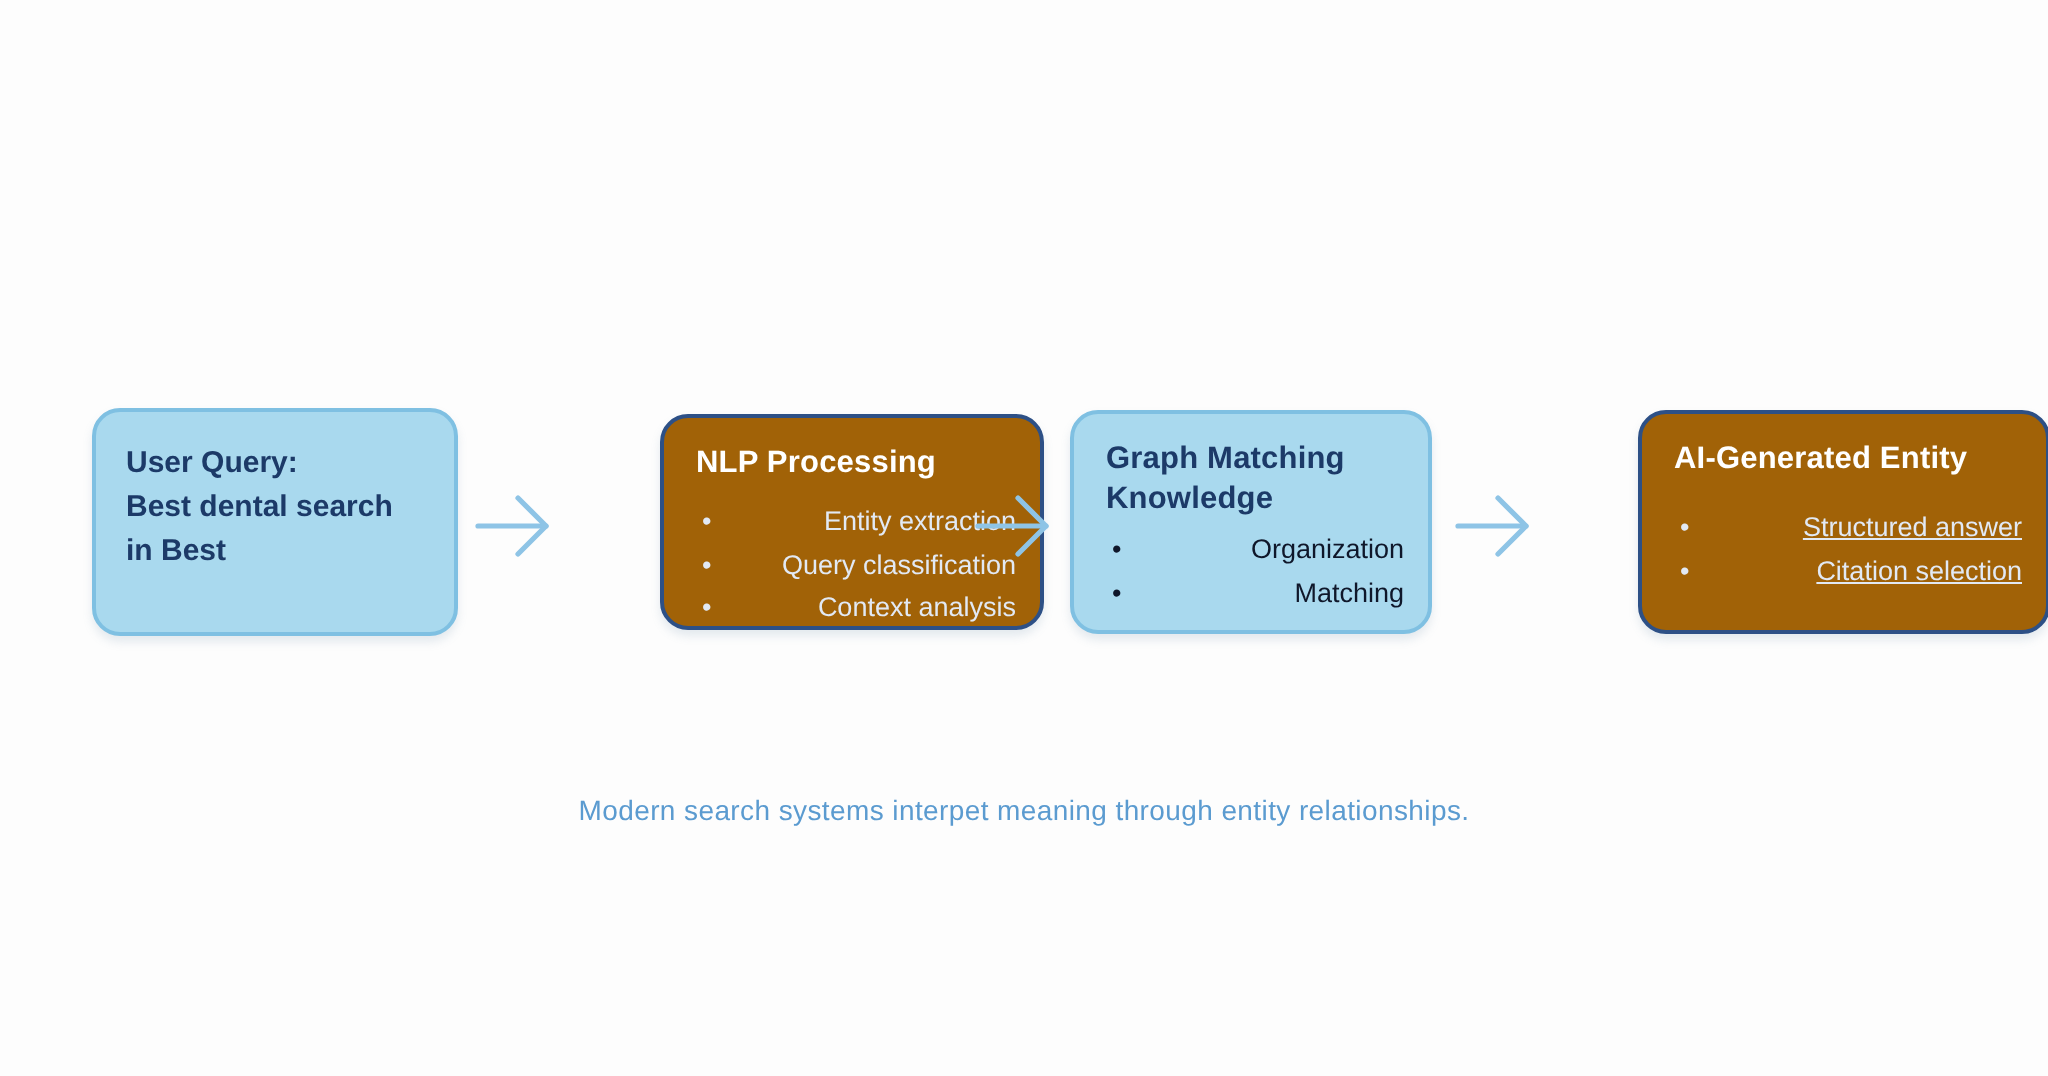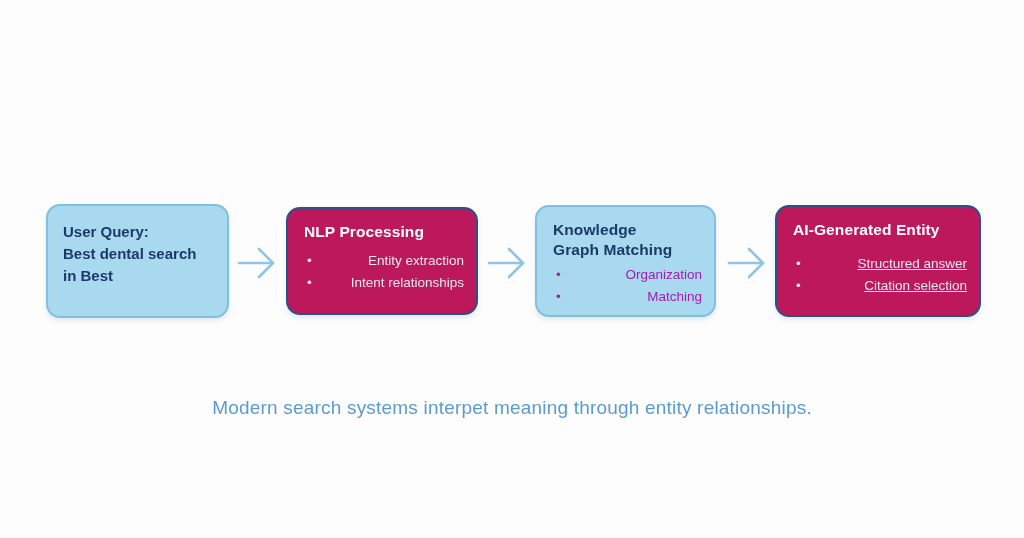--- a/index.html
+++ b/index.html
@@ -16,52 +16,53 @@
     box-sizing: border-box;
     border-radius: 14px;
     box-shadow: 0 3px 5px rgba(110, 145, 170, 0.18);
   }
   .flow-box.light {
     background: #a9d9ee;
     border: 2px solid #7fc0e2;
     color: #1c3a68;
   }
   .flow-box.dark {
-    background: #be185d;
+    background: #a16207;
     border: 2px solid #2d5086;
     color: #ffffff;
+    margin-left: 44px;
   }
   .box-inner { padding: 13px 12px 10px 16px; }
   .box-title { font-weight: bold; font-size: 15.5px; line-height: 1.3; letter-spacing: 0.1px; }
   .box-title div { white-space: nowrap; }
   .query-lines { font-weight: bold; font-size: 15px; line-height: 1.48; }
   .query-lines .box-inner-line { white-space: nowrap; }
   #box-user-query .box-inner { padding: 15px 12px 10px 15px; }
   ul.bullets {
     list-style: none;
     margin: 9px 0 0 0;
     padding: 0;
     font-size: 13.5px;
     line-height: 1.44;
   }
   #box-ai-generated-summary ul.bullets { margin-top: 14px; text-decoration: underline; }
   .flow-box.dark ul.bullets { color: #e2e9f4; }
-  .flow-box.light ul.bullets { color: #a21caf; }
+  .flow-box.light ul.bullets { color: #0f172a; }
   ul.bullets li { position: relative; padding-left: 16px; margin-bottom: 2px; text-align: right; }
   ul.bullets li::before { content: "\2022"; position: absolute; left: 3px; top: 0; }
   .flow-arrow { position: absolute; width: 42px; height: 40px; }
   .flow-arrow svg { display: block; }
   .caption {
     position: absolute;
     left: 0;
     right: 0;
     top: 397px;
     text-align: center;
     color: #5b9bd0;
-    font-size: 19px;
+    font-size: 14px;
     letter-spacing: 0.2px;
   }
 </style>
 </head>
 <body>
 
 <div class="stage">
 
   <div class="flow-box light" id="box-user-query" style="left:46px; top:204px; width:183px; height:114px;">
     <div class="box-inner">
@@ -80,37 +81,38 @@
     </svg>
   </div>
 
   <div class="flow-box dark" id="box-nlp-processing" style="left:286px; top:207px; width:192px; height:108px;">
     <div class="box-inner">
       <div class="box-title">
         <div>NLP Processing</div>
       </div>
       <ul class="bullets">
         <li>Entity extraction</li>
-        <li>Intent relationships</li>
+        <li>Query classification</li>
+        <li>Context analysis</li>
       </ul>
     </div>
   </div>
 
   <div class="flow-arrow" style="left:486px; top:243px;">
     <svg width="42" height="40" viewBox="0 0 42 40">
       <line x1="3" y1="20" x2="37" y2="20" stroke="#8ec4e6" stroke-width="2.6" stroke-linecap="round"></line>
       <polyline points="23,6 37,20 23,34" fill="none" stroke="#8ec4e6" stroke-width="2.6" stroke-linecap="round" stroke-linejoin="round"></polyline>
     </svg>
   </div>
 
   <div class="flow-box light" id="box-knowledge-graph-matching" style="left:535px; top:205px; width:181px; height:112px;">
     <div class="box-inner">
       <div class="box-title">
+        <div>Graph Matching</div>
         <div>Knowledge</div>
-        <div>Graph Matching</div>
       </div>
       <ul class="bullets" style="margin-top:5px;">
         <li>Organization</li>
         <li>Matching</li>
       </ul>
     </div>
   </div>
 
   <div class="flow-arrow" style="left:726px; top:243px;">
     <svg width="42" height="40" viewBox="0 0 42 40">

